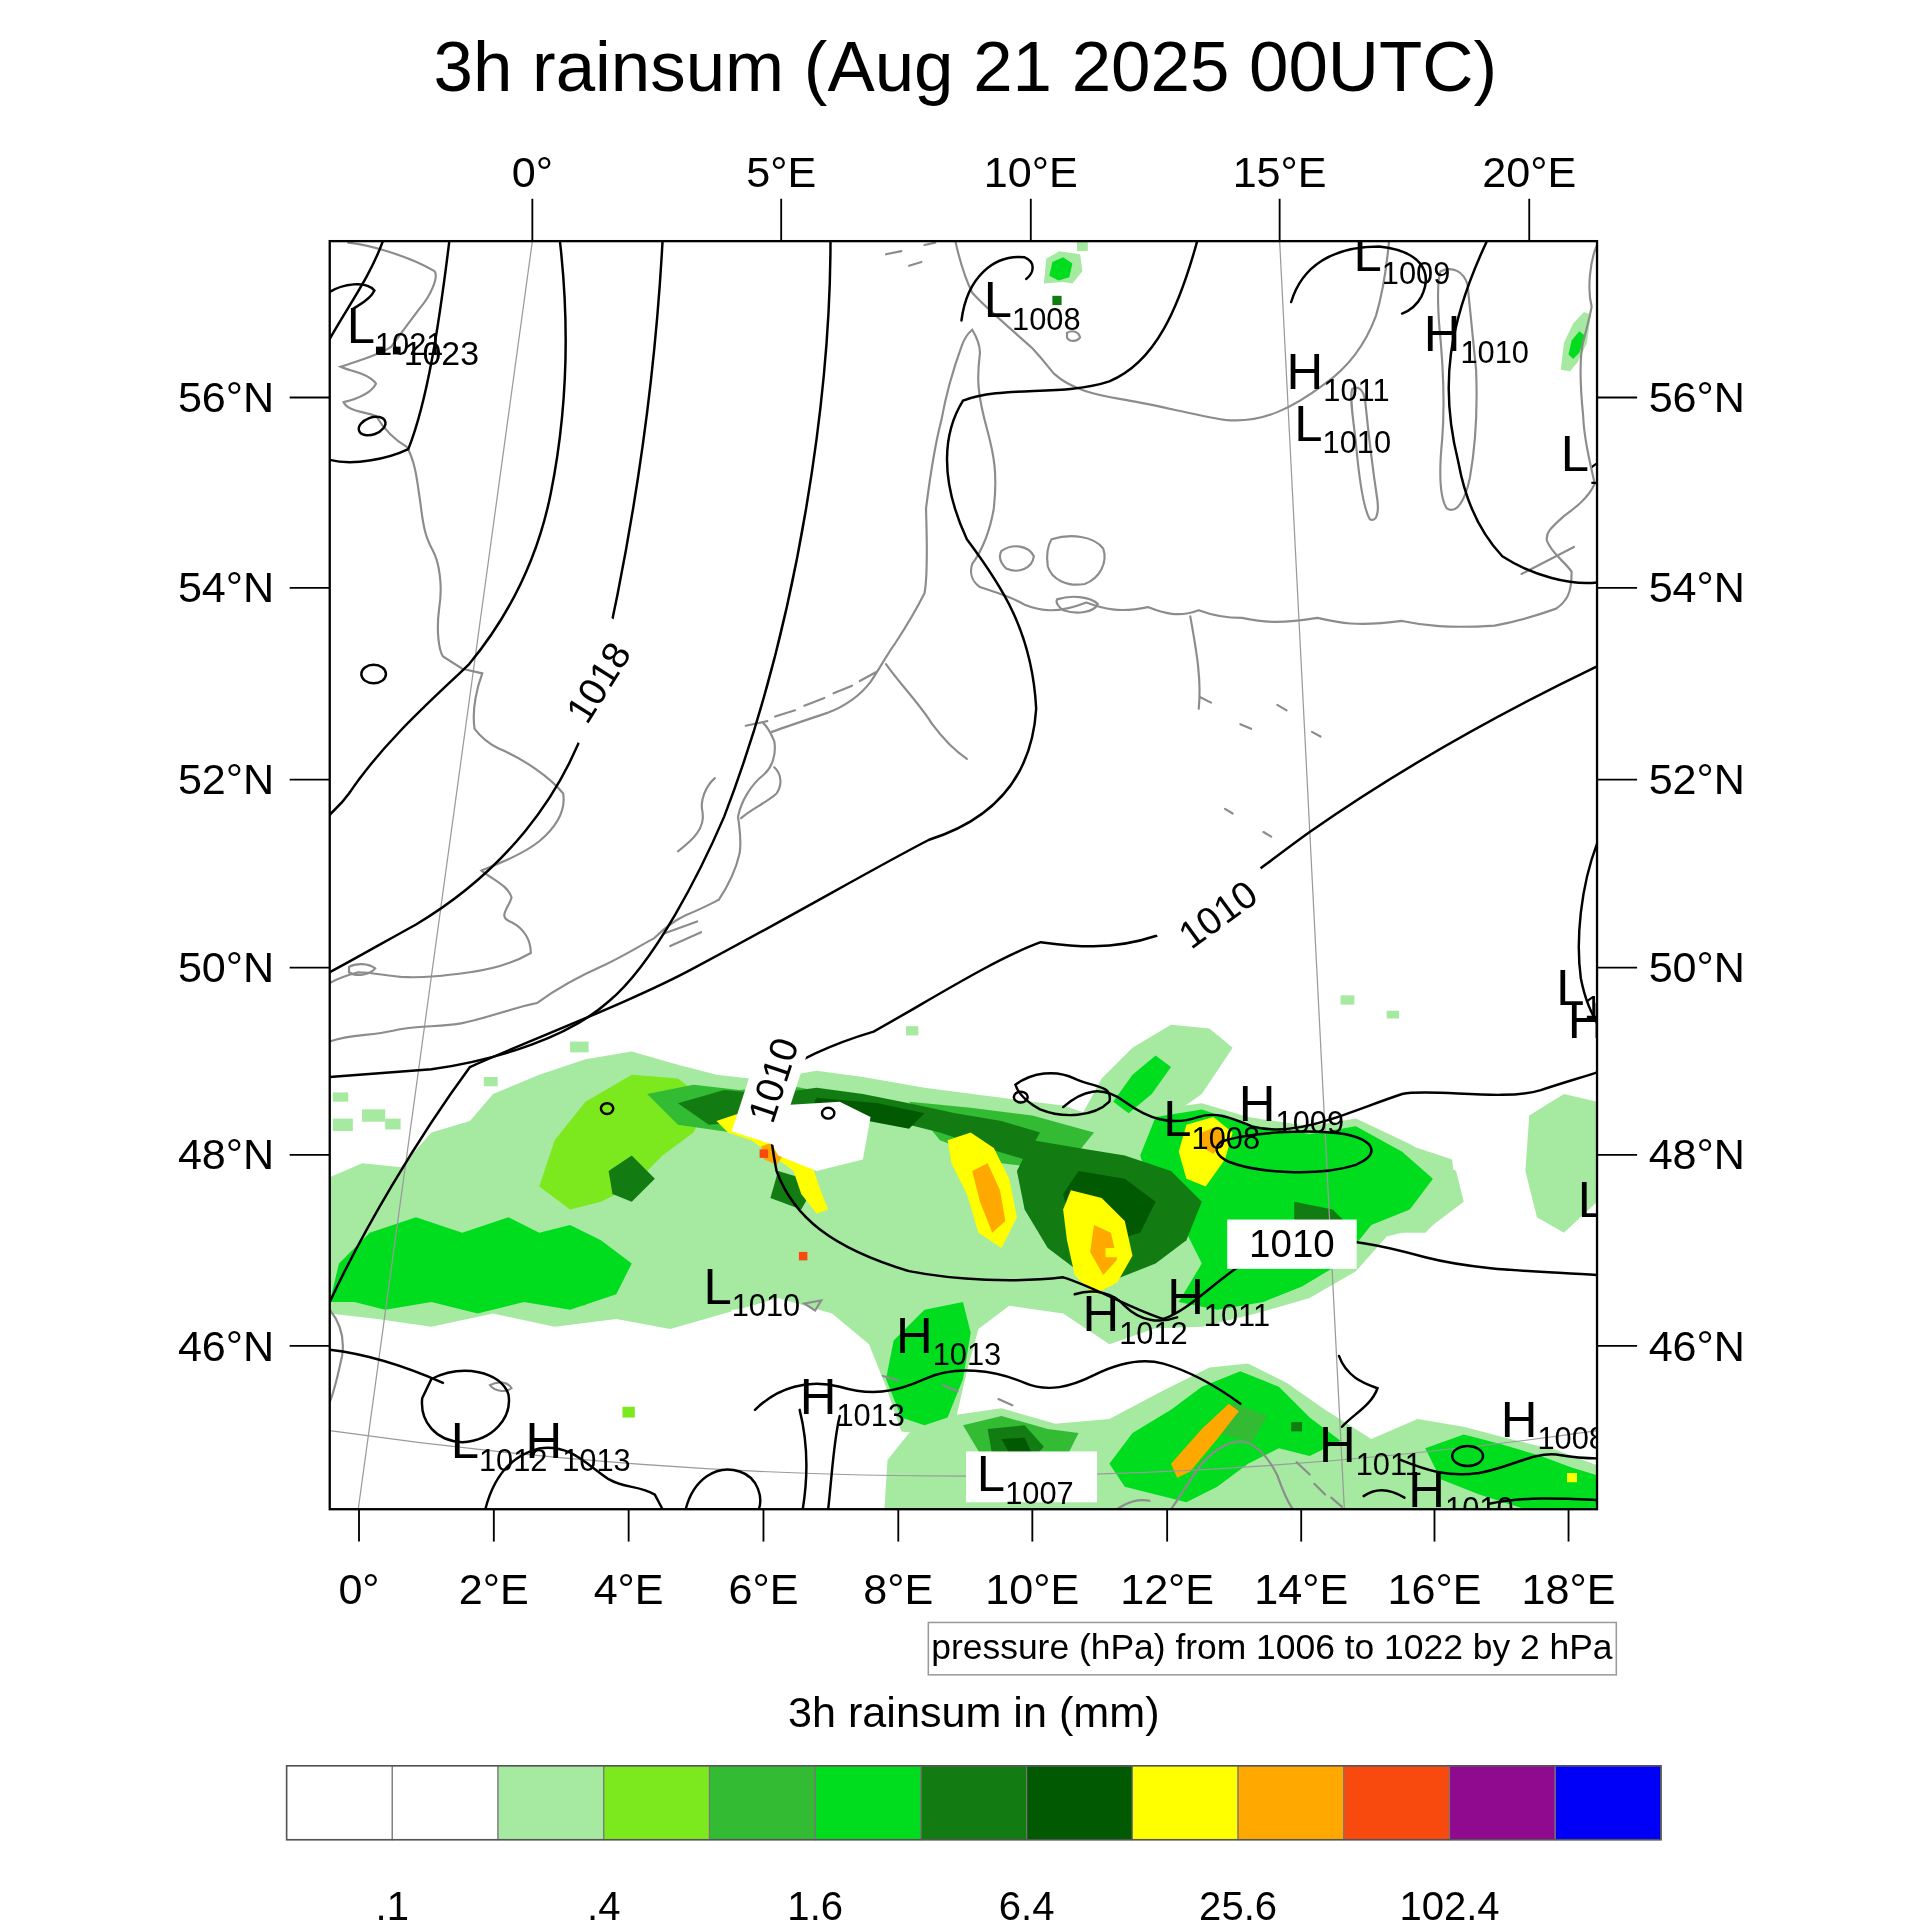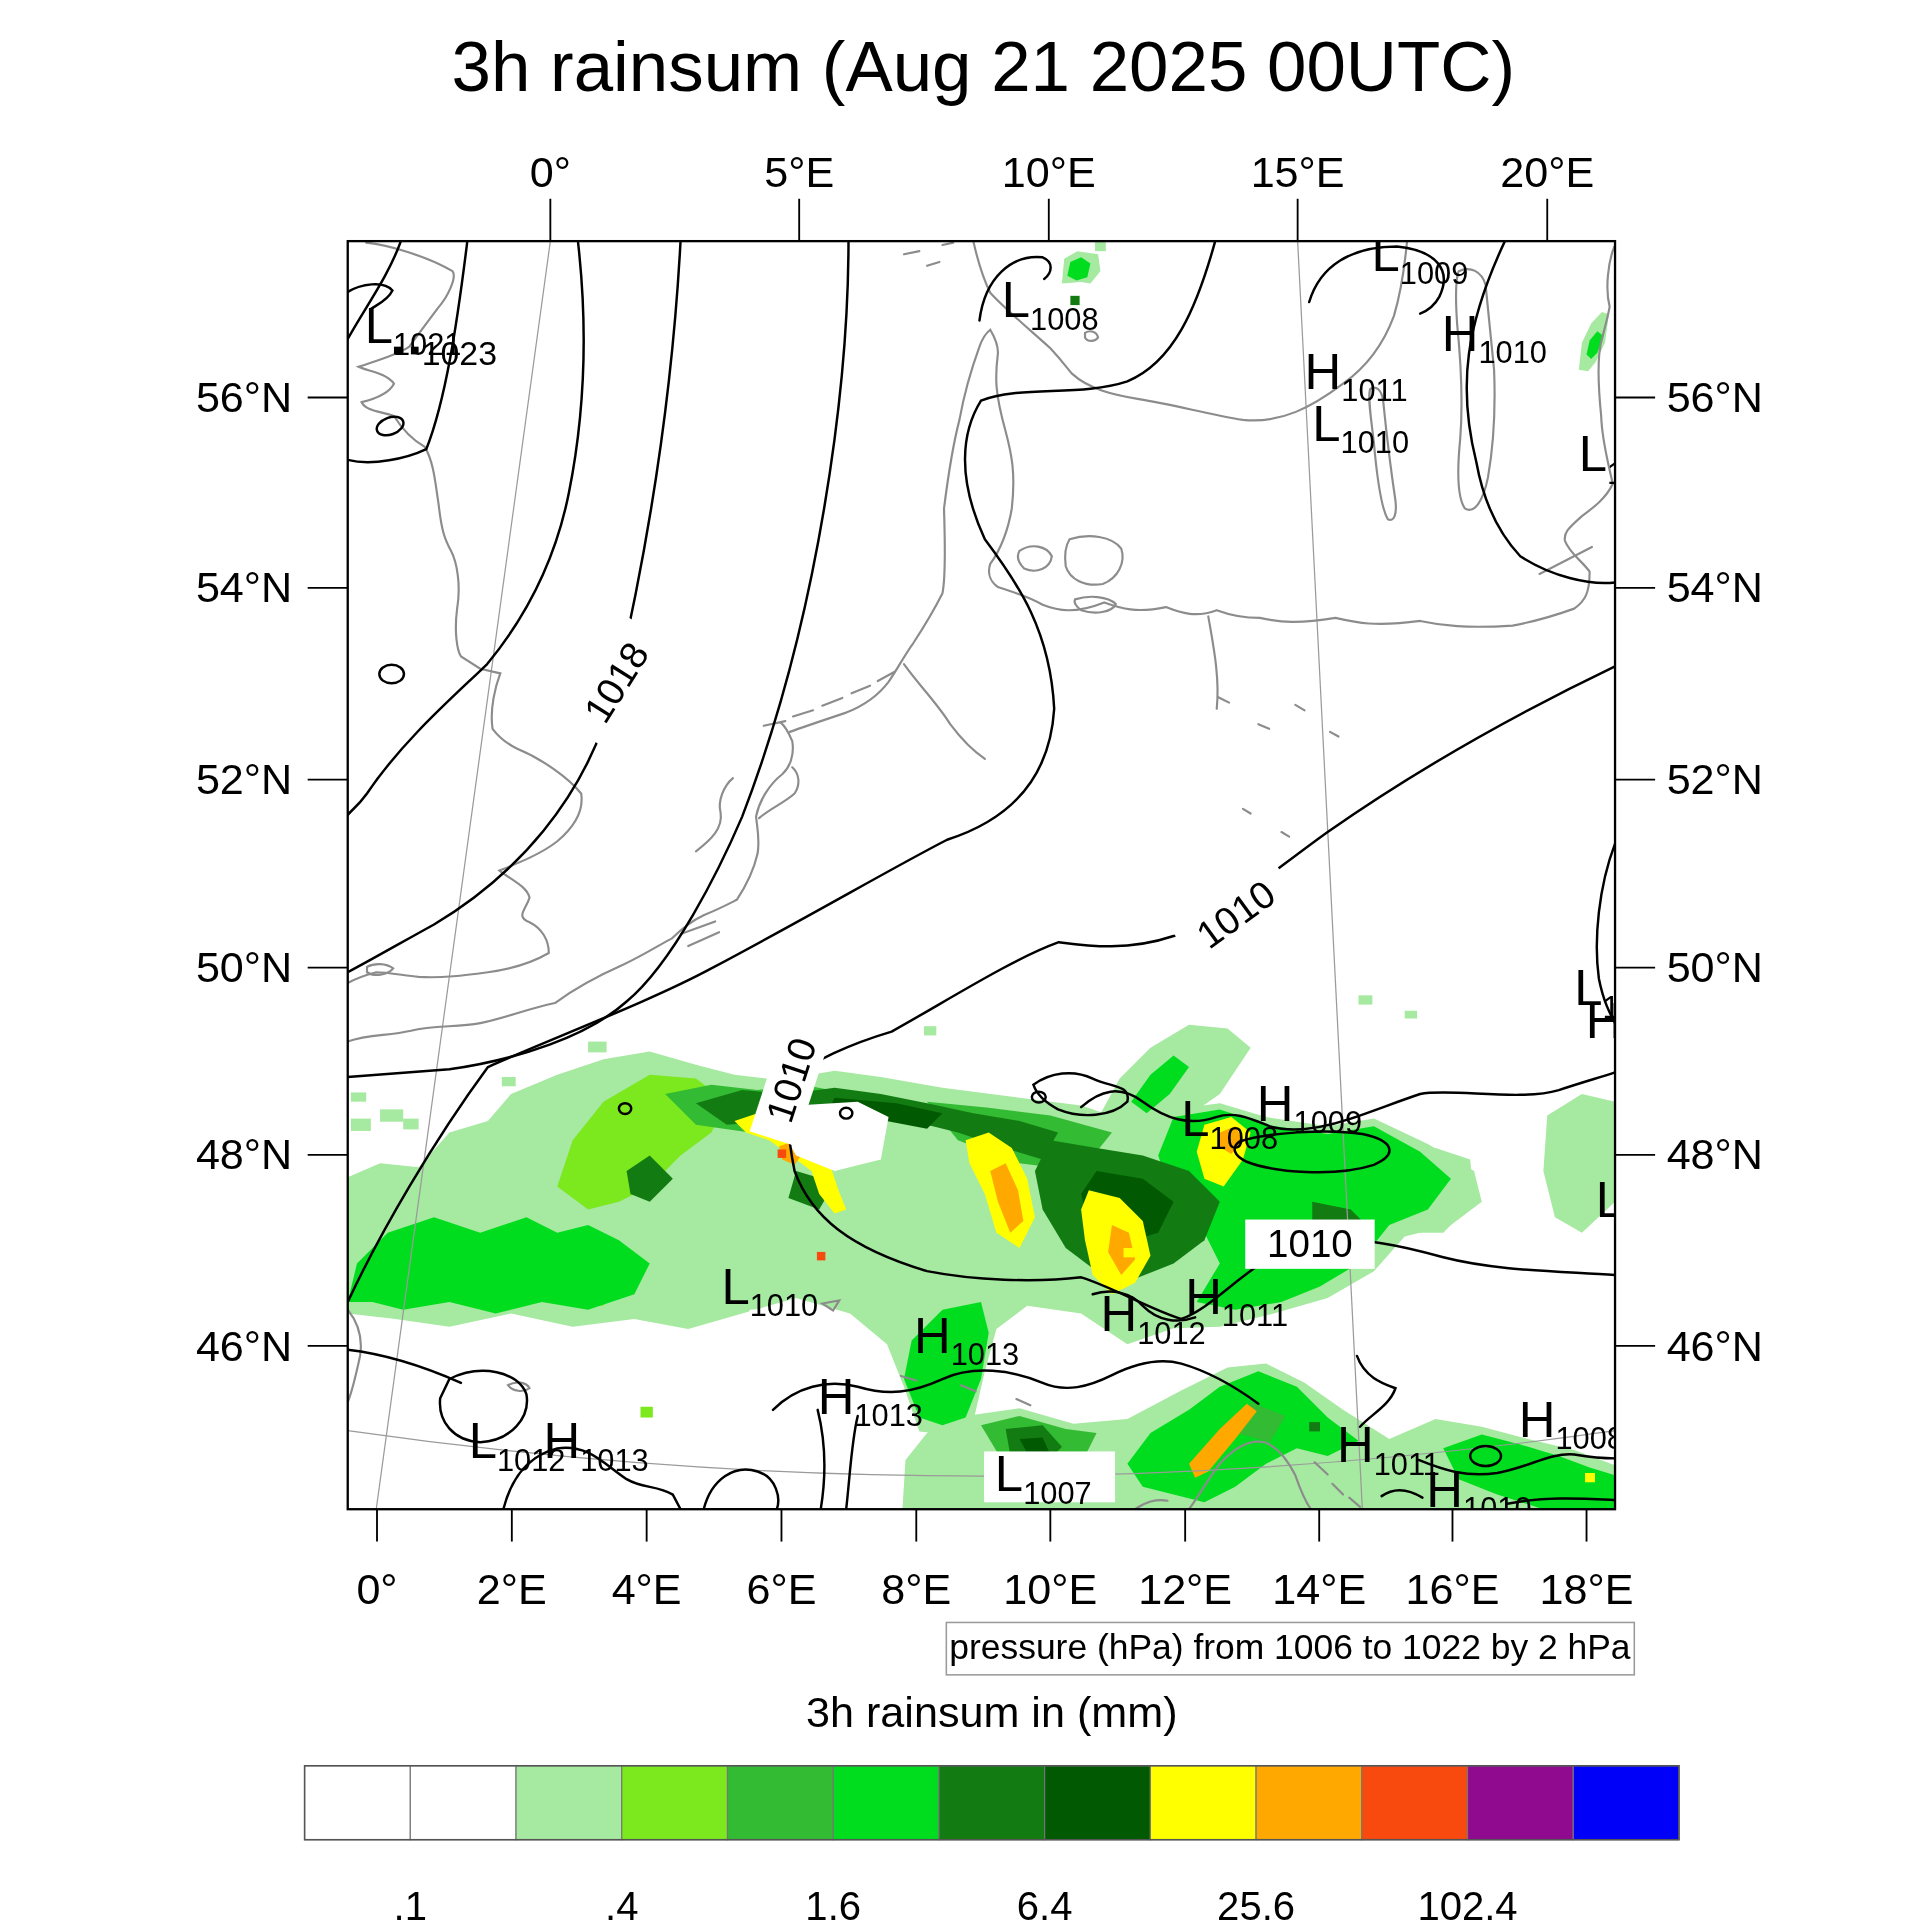--- a/index.html
+++ b/index.html
@@ -1,17 +1,17 @@
 <!DOCTYPE html>
 <html style="font-size:12.3px"><head>
 <meta charset="utf-8">
 <style>
   html,body{margin:0;padding:0;background:#ffffff;}
   body{font-family:"Liberation Sans", sans-serif;}
-  #stage{width:1564px;height:1926px;position:relative;background:#fff;margin-left:18px;}
+  #stage{width:1564px;height:1926px;position:relative;background:#fff;}
   svg{display:block;}
   text{fill:#000;}
   .t-title{font-size:92px;}
   .t-caption{font-size:46px;}
   .t-cbtitle{font-size:56px;}
 </style>
 </head>
 <body>
 
 <div id="stage">

